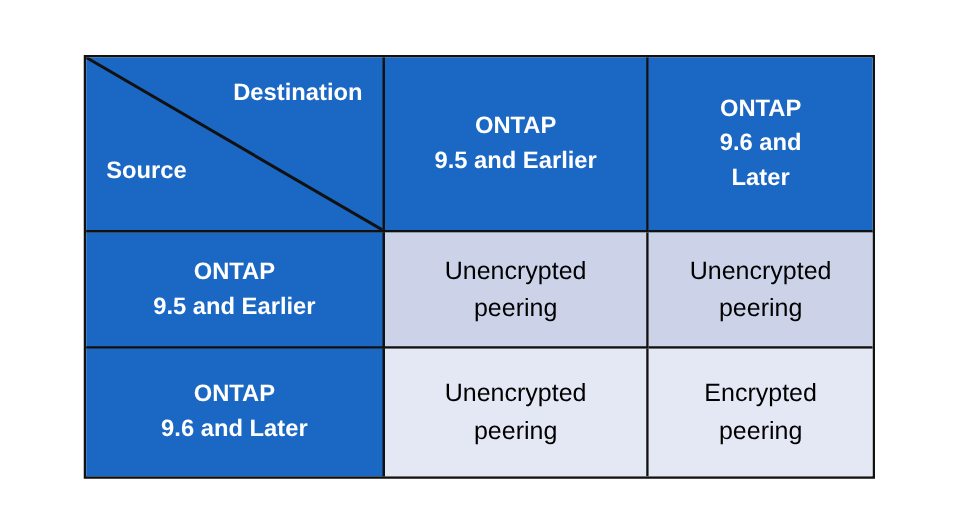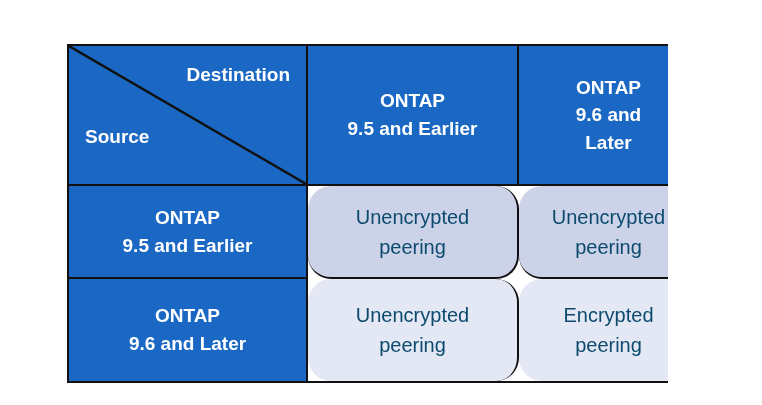--- a/index.html
+++ b/index.html
@@ -7,20 +7,21 @@
     padding: 0;
     background: #ffffff;
     font-family: "Liberation Sans", "DejaVu Sans", sans-serif;
   }
   .canvas {
     position: relative;
     width: 668px;
     height: 405px;
     background: #ffffff;
     overflow: hidden;
+    padding-left: 44px;
   }
   .grid {
     position: absolute;
     left: 67px;
     top: 44px;
     display: grid;
     grid-template-columns: 239px 211px 179px;
     grid-template-rows: 140px 93px 102px;
     border: 2px solid var(--border-color, #111111);
   }
@@ -37,25 +38,24 @@
   .cell.last-col { border-right: none; }
   .cell.last-row { border-bottom: none; }
   .blue {
     background: var(--header-blue, #1b68c4);
     color: #ffffff;
     font-weight: bold;
     font-size: 19px;
     line-height: 1.45;
   }
   .data {
-    color: #0c4a6e;
+    color: #000000;
     font-size: 20px;
     font-weight: 400;
     line-height: 1.5;
-    border-radius: 23px;
   }
   .data.r1 { background: var(--row1-bg, #ccd3e8); }
   .data.r2 { background: var(--row2-bg, #e4e8f4); }
   .corner {
     position: relative;
     justify-content: flex-start;
     align-items: flex-start;
     padding: 0;
   }
   .corner .diag {

